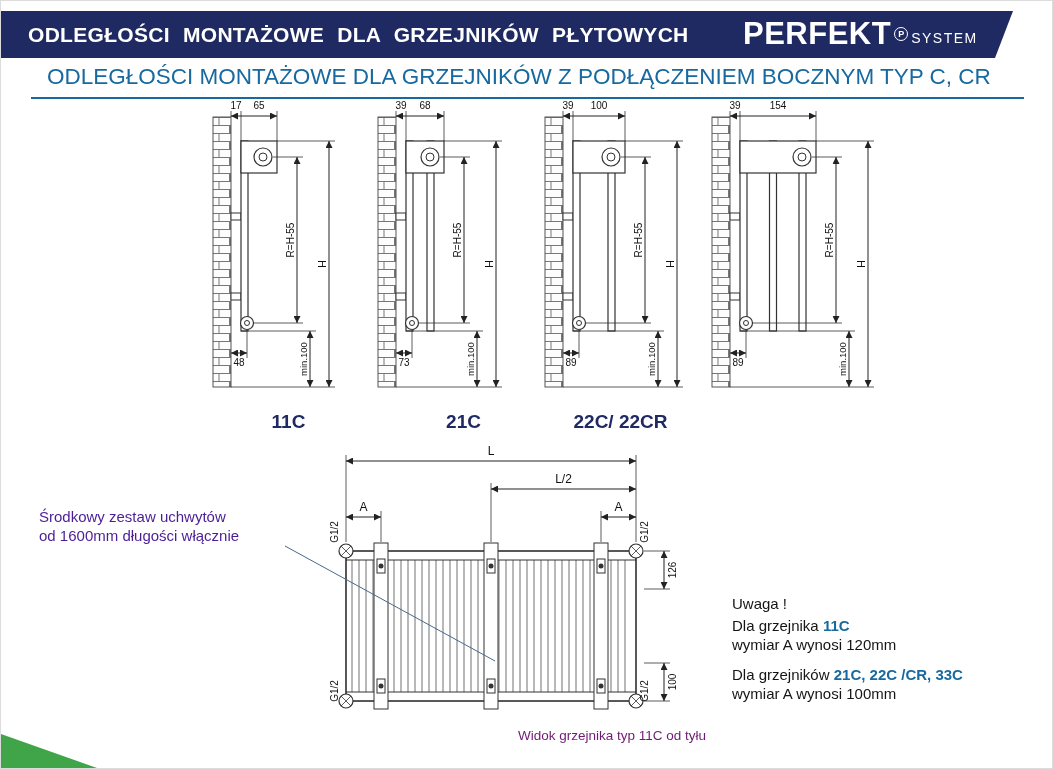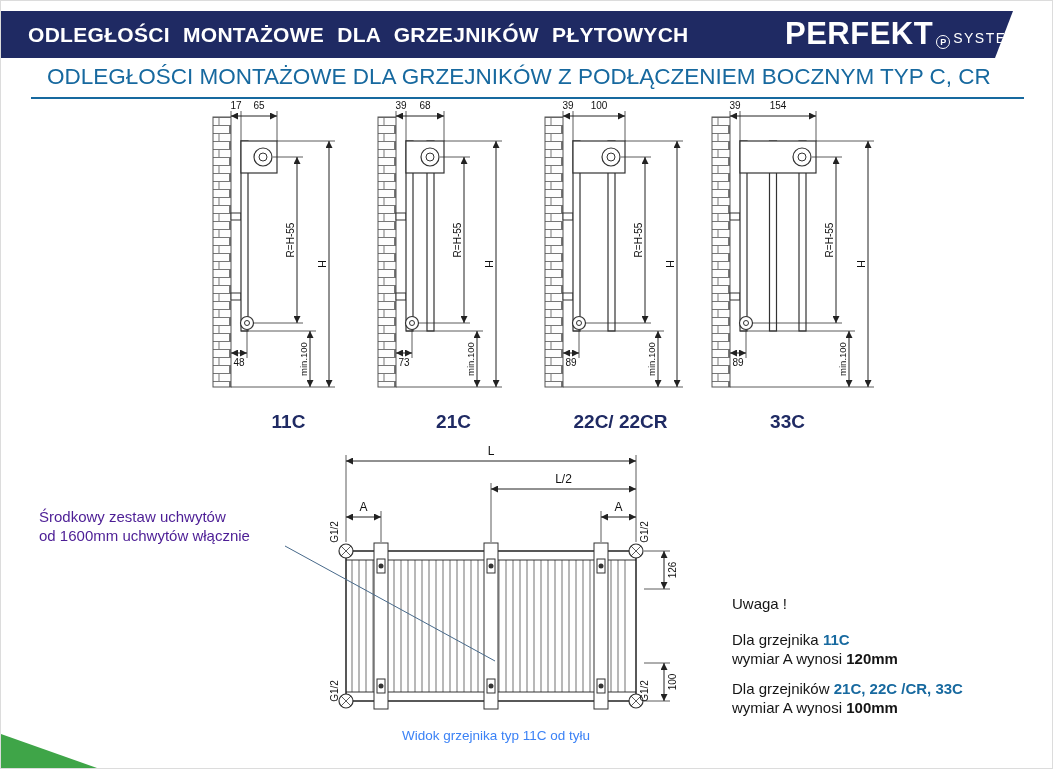--- a/index.html
+++ b/index.html
@@ -2,37 +2,37 @@
 <html><head>
 <meta charset="utf-8">
 <style>
   *{box-sizing:border-box;margin:0;padding:0}
   html,body{background:#fff}
   .page{position:relative;width:1053px;height:769px;background:#fff;overflow:hidden;
         font-family:"Liberation Sans",sans-serif;border:1px solid #dcdcdc}
   .banner{position:absolute;left:0;top:10px;width:1012px;height:47px;background:var(--navy,#1f2a63);
           clip-path:polygon(0 0,1012px 0,994px 47px,0 47px);display:flex;align-items:center;color:#fff}
   .banner-title{margin-left:27px;font-size:21px;font-weight:bold;letter-spacing:.3px;word-spacing:7px;white-space:nowrap}
-  .logo{position:absolute;left:784px;top:7px;display:flex;align-items:flex-end;color:#fff}
+  .logo{position:absolute;left:742px;top:7px;display:flex;align-items:center;color:#fff}
   .logo-main{font-size:31px;font-weight:bold;letter-spacing:.5px;line-height:1}
   .logo-mark{width:14px;height:14px;border:1.5px solid #fff;border-radius:50%;font-size:9px;font-weight:bold;
              display:flex;align-items:center;justify-content:center;margin:0 3px 0 3px}
   .logo-sub{font-size:14px;letter-spacing:1.5px;align-self:flex-end;margin-bottom:3px}
   .subheader{position:absolute;left:46px;top:63px;font-size:22.5px;font-weight:normal;color:var(--blue,#17699f);white-space:nowrap}
   .subrule{position:absolute;left:30px;top:96px;width:993px;height:2px;background:var(--blue,#17699f)}
   .side-view{position:absolute;top:100px;width:205px;height:310px}
   .type-label{position:absolute;top:410px;width:205px;text-align:center;font-size:19px;font-weight:bold;color:var(--navy,#1f2a63)}
   .rear-view{position:absolute;left:285px;top:430px;width:420px;height:310px}
-  .caption{position:absolute;left:285px;top:727px;width:420px;text-align:center;font-size:13.5px;color:#3b82f6}
+  .caption{position:absolute;left:285px;top:727px;width:420px;text-align:right;font-size:13.5px;color:#701a75}
   .note-left{position:absolute;left:38px;top:506px;font-size:15px;line-height:19px;color:#4c1d95}
   .note-right{position:absolute;left:731px;top:594px;font-size:15px;color:#151515}
-  .note-right .nr-title{margin-bottom:18px}
+  .note-right .nr-title{margin-bottom:4px}
   .note-right p{margin:4px 0 11px;line-height:19px}
   .blue-bold{color:var(--blue,#17699f);font-weight:bold}
-  .bold{font-weight:bold}
+  .bold{font-weight:normal}
   .corner{position:absolute;left:0;bottom:0;width:0;height:0;
           border-bottom:34px solid var(--green,#3fa548);border-right:96px solid transparent}
   .overlay{position:absolute;left:0;top:0;width:1053px;height:769px;pointer-events:none}
   svg text{font-family:"Liberation Sans",sans-serif}
 </style>
 </head>
 <body>
 
 <div class="page" style="--navy: #1f2a63; --blue: #17699f; --green: #3fa548;">
 
@@ -183,23 +183,22 @@
       <line x1="131" y1="40" x2="189" y2="40" stroke="#333" stroke-width="0.8"></line>
       <line x1="45" y1="286" x2="189" y2="286" stroke="#333" stroke-width="0.8"></line>
       <line x1="183" y1="40" x2="183" y2="286" stroke="#222" stroke-width="1" marker-start="url(#arw)" marker-end="url(#arw)"></line>
       <text x="180" y="163" font-size="11" fill="#111" text-anchor="middle" transform="rotate(-90 180 163)">H</text>
       <line x1="61" y1="229" x2="61" y2="257" stroke="#333" stroke-width="0.8"></line>
       <line x1="45" y1="252" x2="61" y2="252" stroke="#222" stroke-width="1" marker-start="url(#arw)" marker-end="url(#arw)"></line>
       <text x="53" y="265" font-size="10" fill="#111" text-anchor="middle">89</text>
     </svg>
 
   <div class="type-label" style="left:185px">11C</div>
-  <div class="type-label" style="left:350px">21C</div>
+  <div class="type-label" style="left:360px">21C</div>
   <div class="type-label" style="left:517px">22C/ 22CR</div>
-  <div class="type-label" style="left:684px">33C</div>
 
   <svg id="rear" class="rear-view" viewBox="0 0 420 310">
       <line x1="66" y1="129" x2="66" y2="261" stroke="#333" stroke-width="0.7"></line>
       <line x1="73" y1="129" x2="73" y2="261" stroke="#333" stroke-width="0.7"></line>
       <line x1="80" y1="129" x2="80" y2="261" stroke="#333" stroke-width="0.7"></line>
       <line x1="87" y1="129" x2="87" y2="261" stroke="#333" stroke-width="0.7"></line>
       <line x1="94" y1="129" x2="94" y2="261" stroke="#333" stroke-width="0.7"></line>
       <line x1="101" y1="129" x2="101" y2="261" stroke="#333" stroke-width="0.7"></line>
       <line x1="108" y1="129" x2="108" y2="261" stroke="#333" stroke-width="0.7"></line>
       <line x1="115" y1="129" x2="115" y2="261" stroke="#333" stroke-width="0.7"></line>
@@ -288,21 +287,21 @@
       <text x="390" y="251" font-size="10" fill="#111" text-anchor="middle" transform="rotate(-90 390 251)">100</text>
       <text x="52" y="101" font-size="10" fill="#111" text-anchor="middle" transform="rotate(-90 52 101)">G1/2</text>
       <text x="52" y="260" font-size="10" fill="#111" text-anchor="middle" transform="rotate(-90 52 260)">G1/2</text>
       <text x="362" y="101" font-size="10" fill="#111" text-anchor="middle" transform="rotate(-90 362 101)">G1/2</text>
       <text x="362" y="260" font-size="10" fill="#111" text-anchor="middle" transform="rotate(-90 362 260)">G1/2</text>
     </svg>
   <div class="caption">Widok grzejnika typ 11C od tyłu</div>
 
   <div class="note-left">
     <div>Środkowy zestaw uchwytów</div>
-    <div>od 1600mm uchwytów włącznie</div>
+    <div>od 1600mm długości włącznie</div>
   </div>
 
   <div class="note-right">
     <div class="nr-title">Uwaga !</div>
     <p>
       <span>Dla grzejnika </span><span class="blue-bold">11C</span><br>
       <span>wymiar A wynosi </span><span class="bold">120mm</span>
     </p>
     <p>
       <span>Dla grzejników </span><span class="blue-bold">21C, 22C /CR, 33C</span><br>

